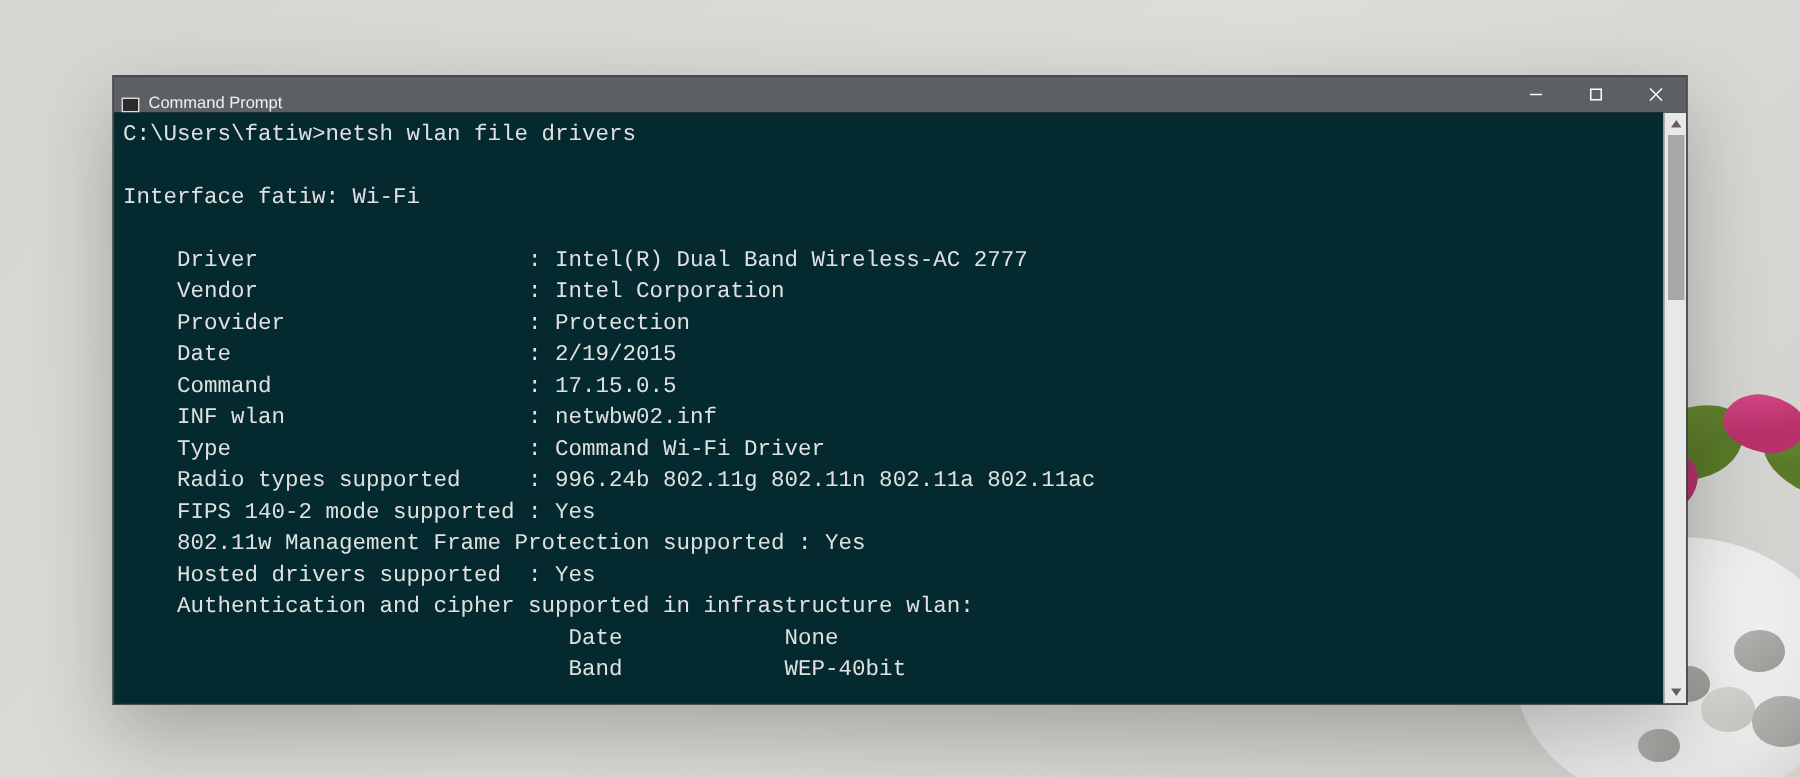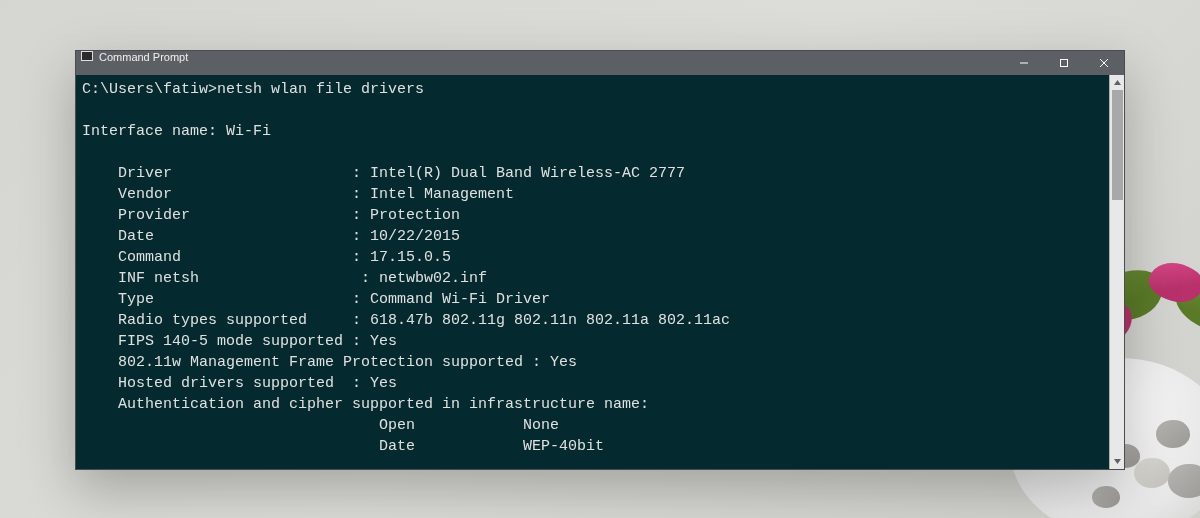--- a/index.html
+++ b/index.html
@@ -54,21 +54,21 @@
       width: 1050px;
       height: 420px;
       background: #101010;
       border: 1px solid #4a4c4e;
       box-shadow: 0 20px 50px rgba(0,0,0,0.25);
     }
     .titlebar {
       height: 24px;
       background: #5c6064;
       display: flex;
-      align-items: flex-start;
+      align-items: flex-end;
       padding: 0 0 0 5px;
       color: #f0f0f0;
       font-family: 'Segoe UI', Tahoma, sans-serif;
       font-size: 11px;
       user-select: none;
     }
     .title-icon {
       width: 12px; height: 10px;
       background: #2b2b2b;
       border: 1px solid #ddd;
@@ -150,36 +150,36 @@
     <div class="win-btn">
       <svg width="10" height="10" viewBox="0 0 10 10">
           <line x1="1" y1="1" x2="9" y2="9" stroke="#fff" stroke-width="1"></line>
           <line x1="9" y1="1" x2="1" y2="9" stroke="#fff" stroke-width="1"></line>
         </svg>
     </div>
   </div>
 
   <div class="client"><span>C:\Users\fatiw&gt;</span><span>netsh wlan file drivers</span>
 
-<span>Interface name: Wi-Fi</span>
+<span>Interface fatiw: Wi-Fi</span>
 
 <span>    Driver                    : Intel(R) Dual Band Wireless-AC 2777</span>
-<span>    Vendor                    : Intel Management</span>
+<span>    Vendor                    : Intel Corporation</span>
 <span>    Provider                  : Protection</span>
-<span>    Date                      : 10/22/2015</span>
+<span>    Date                      : 2/19/2015</span>
 <span>    Command                   : 17.15.0.5</span>
-<span>    INF netsh                  : netwbw02.inf</span>
+<span>    INF wlan                  : netwbw02.inf</span>
 <span>    Type                      : Command Wi-Fi Driver</span>
-<span>    Radio types supported     : 618.47b 802.11g 802.11n 802.11a 802.11ac</span>
-<span>    FIPS 140-5 mode supported : Yes</span>
+<span>    Radio types supported     : 996.24b 802.11g 802.11n 802.11a 802.11ac</span>
+<span>    FIPS 140-2 mode supported : Yes</span>
 <span>    802.11w Management Frame Protection supported : Yes</span>
 <span>    Hosted drivers supported  : Yes</span>
-<span>    Authentication and cipher supported in infrastructure name:</span>
-<span>                                 Open            None</span>
-<span>                                 Date            WEP-40bit</span>
+<span>    Authentication and cipher supported in infrastructure wlan:</span>
+<span>                                 Date            None</span>
+<span>                                 Band            WEP-40bit</span>
     <div class="scrollbar">
       <div class="scroll-arrow up">
         <svg width="9" height="9" viewBox="0 0 9 9">
             <path d="M4.5 2 L8 7 L1 7 Z" fill="#606060"></path>
           </svg>
       </div>
       <div class="scroll-thumb" style="top:15px;height:110px;"></div>
       <div class="scroll-arrow down">
         <svg width="9" height="9" viewBox="0 0 9 9">
             <path d="M4.5 7 L8 2 L1 2 Z" fill="#606060"></path>

